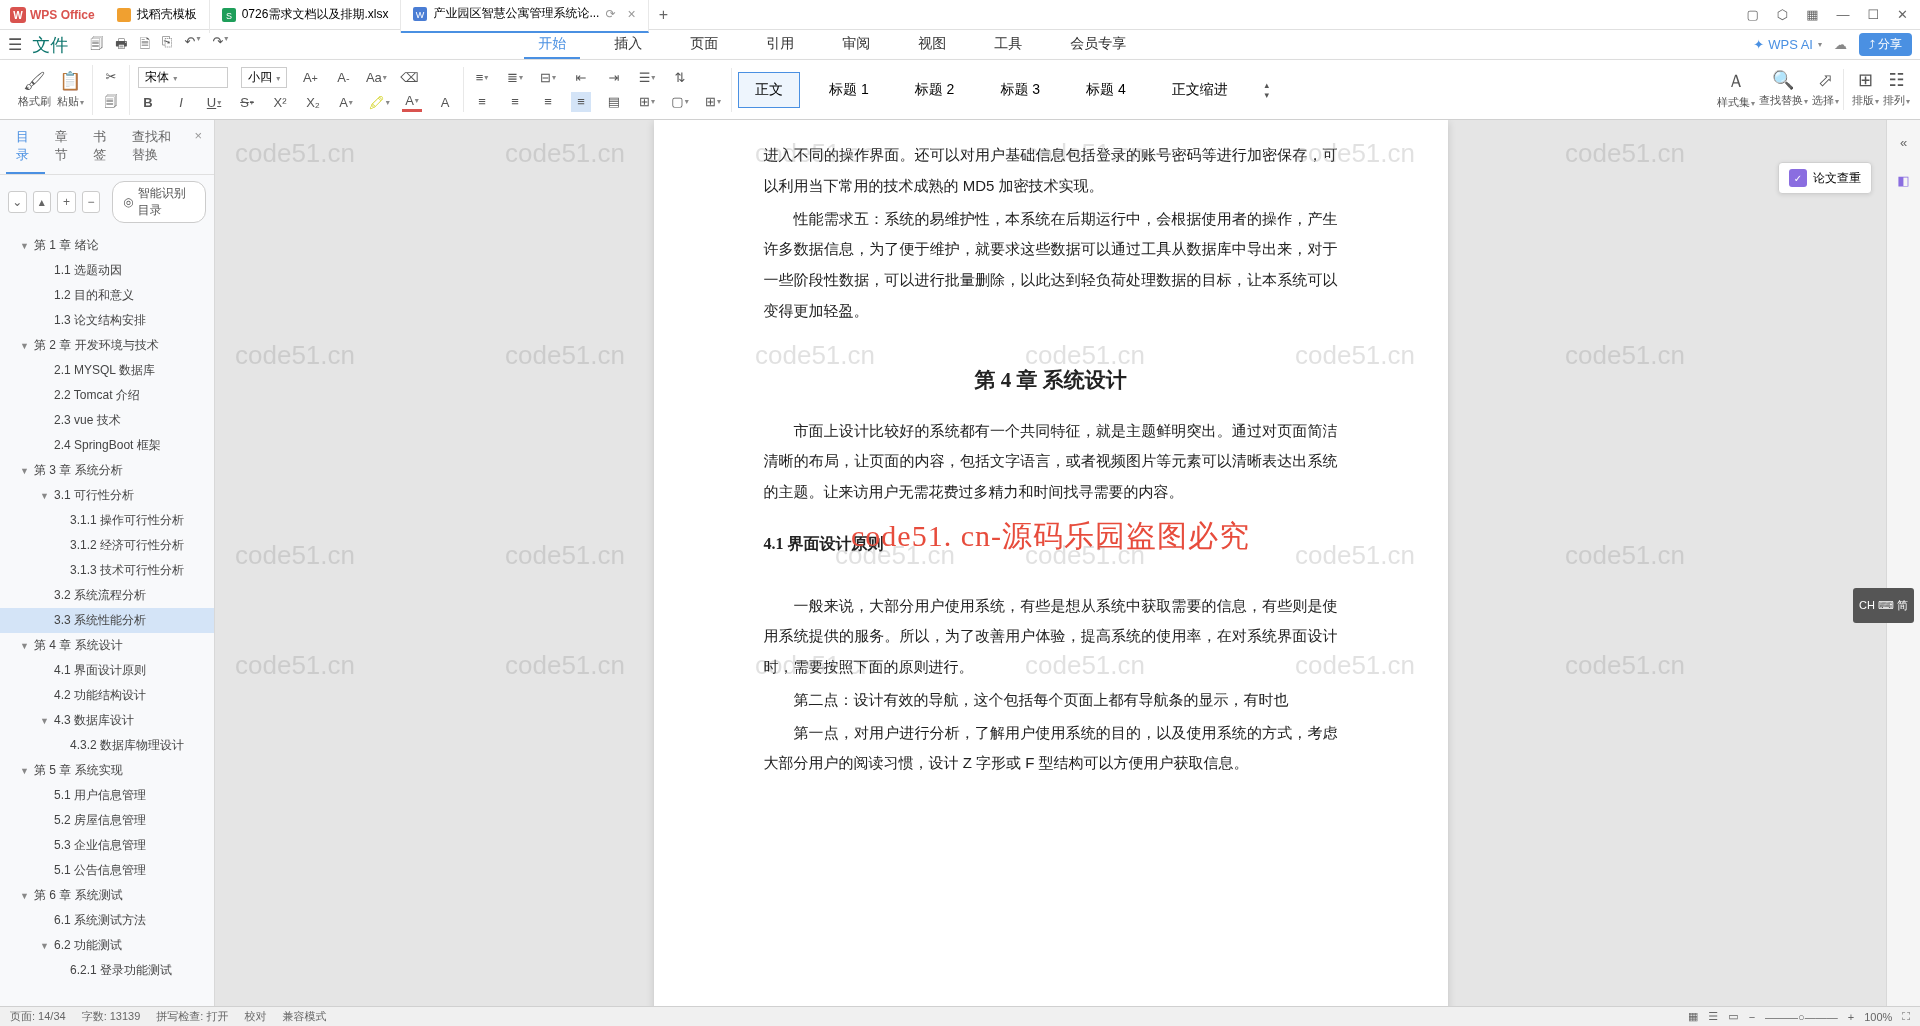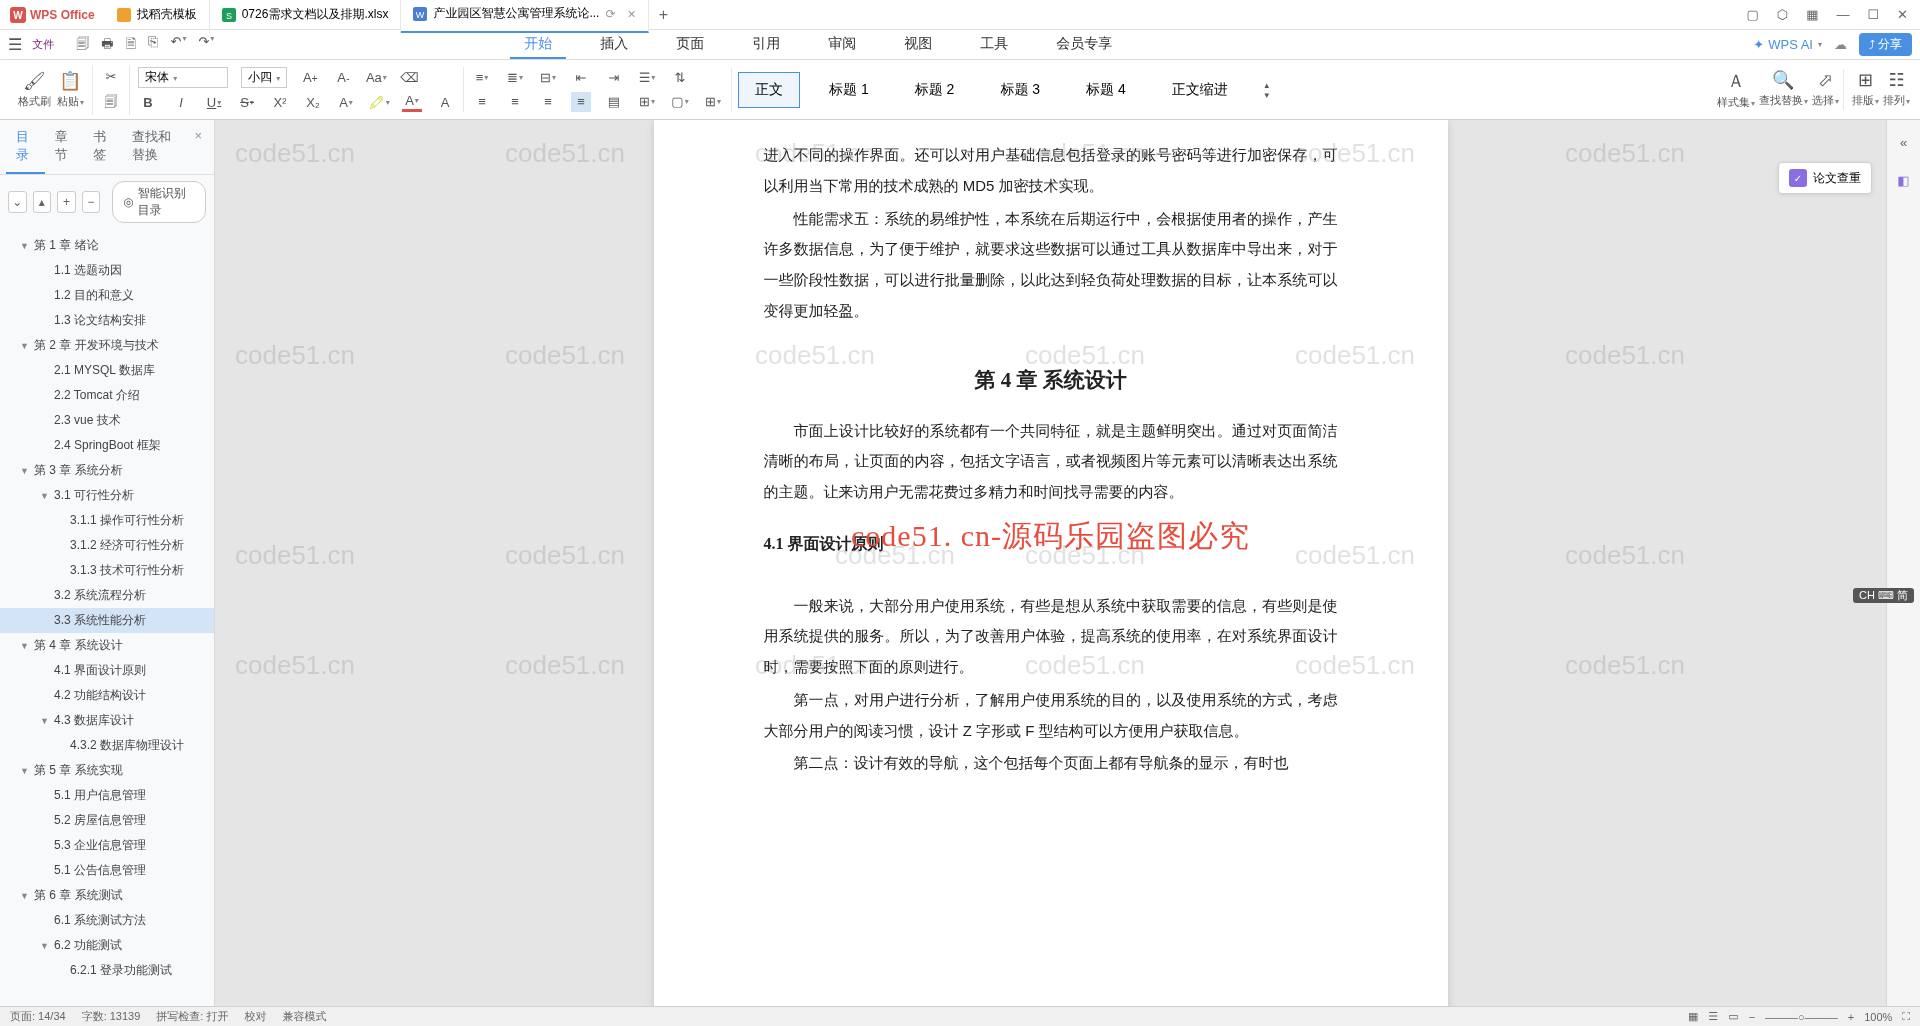--- a/index.html
+++ b/index.html
@@ -10,21 +10,21 @@
 .tab{height:36px;padding:0 12px;display:flex;align-items:center;font-size:12px;border-right:1px solid #e8e8e8;gap:6px;cursor:pointer}
 .tab.active{background:#fff;border-bottom:2px solid #4a90e2}
 .tab-icon{width:14px;height:14px;display:inline-flex;align-items:center;justify-content:center}
 .tab-close{margin-left:6px;color:#999;font-size:14px}
 .tab-add{padding:0 10px;color:#666;font-size:16px}
 .win-controls{margin-left:auto;display:flex;gap:18px;padding-right:12px;color:#666}
 .win-controls span{cursor:pointer}
 .menubar{height:30px;background:#fff;display:flex;align-items:center;padding:0 8px;gap:6px;border-bottom:1px solid #e0e0e0}
 .menu-left{display:flex;align-items:center;gap:10px}
 .menu-hamburger{font-size:16px;color:#555}
-.menu-file{font-size:11px;color:#701a75}
+.menu-file{font-size:18px;color:#0f766e}
 .menu-icons{display:flex;gap:12px;margin-left:12px;color:#555}
 .menu-icons span{cursor:pointer;display:inline-flex}
 .menu-tabs{display:flex;margin-left:290px;gap:20px}
 .menu-tab{padding:4px 14px;font-size:14px;color:#333;cursor:pointer}
 .menu-tab.active{color:#4a90e2;border-bottom:2px solid #4a90e2;font-weight:500}
 .menu-right{margin-left:auto;display:flex;align-items:center;gap:12px}
 .wps-ai{color:#4a90e2;font-size:13px;display:flex;align-items:center;gap:4px}
 .share-btn{background:#4a90e2;color:#fff;padding:3px 10px;border-radius:4px;font-size:12px;display:flex;align-items:center;gap:3px}
 .ribbon{height:60px;background:#fff;display:flex;align-items:center;padding:0 10px;border-bottom:1px solid #d0d0d0;box-shadow:0 1px 3px rgba(0,0,0,0.08)}
 .ribbon-group{display:flex;flex-direction:column;align-items:center;padding:0 8px;border-right:1px solid #e8e8e8;height:50px;justify-content:center}
@@ -69,21 +69,21 @@
 .chapter-title{font-size:21px;font-weight:bold;text-align:center;margin:32px 0 14px 0;font-family:SimSun,serif}
 .section-title{font-size:16px;font-weight:bold;margin:20px 0 14px 0;font-family:SimSun,serif}
 .watermark-red{position:absolute;left:50%;transform:translateX(-50%);top:396px;font-size:30px;color:#e74c3c;font-weight:500;font-family:"Microsoft YaHei",SimSun,serif;white-space:nowrap;letter-spacing:1px}
 .right-panel{width:34px;background:#f5f5f5;border-left:1px solid #d8d8d8;display:flex;flex-direction:column;align-items:center;padding-top:10px;gap:14px}
 .rp-btn{width:24px;height:24px;display:flex;align-items:center;justify-content:center;cursor:pointer;color:#666}
 .floating-check{position:absolute;right:48px;top:162px;background:#fff;border:1px solid #d0d0d0;border-radius:4px;padding:6px 10px;font-size:12px;display:flex;align-items:center;gap:6px;box-shadow:0 1px 4px rgba(0,0,0,0.1);z-index:5}
 .floating-check .icon{width:18px;height:18px;background:#8a6de0;border-radius:3px;display:flex;align-items:center;justify-content:center;color:#fff;font-size:10px}
 .statusbar{height:20px;background:#f0f0f0;border-top:1px solid #d0d0d0;display:flex;align-items:center;padding:0 10px;font-size:11px;color:#666;gap:16px}
 .statusbar .right{margin-left:auto;display:flex;gap:10px;align-items:center}
 .wm-bg{position:absolute;font-size:26px;color:rgba(120,120,120,0.22);pointer-events:none;font-family:Arial,sans-serif;z-index:1}
-.ime-badge{position:absolute;right:6px;top:588px;background:#555;color:#fff;font-size:11px;padding:0 6px;border-radius:3px;z-index:10}
+.ime-badge{position:absolute;right:6px;top:588px;background:#555;color:#fff;font-size:11px;padding:10px 6px;border-radius:3px;z-index:10}
 </style>
 </head>
 <body>
 
 <div class="titlebar">
   <div class="app-logo">
     <svg width="16" height="16" viewBox="0 0 16 16">
         <rect width="16" height="16" rx="3" fill="#d9534f"></rect>
         <text x="8" y="12" text-anchor="middle" fill="#fff" font-size="10" font-weight="bold">W</text>
       </svg>
@@ -431,22 +431,22 @@
 
     <div class="page">
       <div class="doc-text">
         <p style="text-indent:0">进入不同的操作界面。还可以对用户基础信息包括登录的账号密码等进行加密保存，可以利用当下常用的技术成熟的 MD5 加密技术实现。</p>
         <p>性能需求五：系统的易维护性，本系统在后期运行中，会根据使用者的操作，产生许多数据信息，为了便于维护，就要求这些数据可以通过工具从数据库中导出来，对于一些阶段性数据，可以进行批量删除，以此达到轻负荷处理数据的目标，让本系统可以变得更加轻盈。</p>
         <div class="chapter-title">第 4 章  系统设计</div>
         <p>市面上设计比较好的系统都有一个共同特征，就是主题鲜明突出。通过对页面简洁清晰的布局，让页面的内容，包括文字语言，或者视频图片等元素可以清晰表达出系统的主题。让来访用户无需花费过多精力和时间找寻需要的内容。</p>
         <div class="section-title">4.1 界面设计原则</div>
         <p style="height:14px"></p>
         <p>一般来说，大部分用户使用系统，有些是想从系统中获取需要的信息，有些则是使用系统提供的服务。所以，为了改善用户体验，提高系统的使用率，在对系统界面设计时，需要按照下面的原则进行。</p>
+        <p>第二点：设计有效的导航，这个包括每个页面上都有导航条的显示，有时也</p>
         <p>第一点，对用户进行分析，了解用户使用系统的目的，以及使用系统的方式，考虑大部分用户的阅读习惯，设计 Z 字形或 F 型结构可以方便用户获取信息。</p>
-        <p>第二点：设计有效的导航，这个包括每个页面上都有导航条的显示，有时也</p>
       </div>
     </div>
     <div class="watermark-red">code51. cn-源码乐园盗图必究</div>
   </div>
 
   <div class="right-panel">
     <div class="rp-btn">«</div>
     <div class="rp-btn" style="color:#8a6de0">◧</div>
   </div>
 </div>

